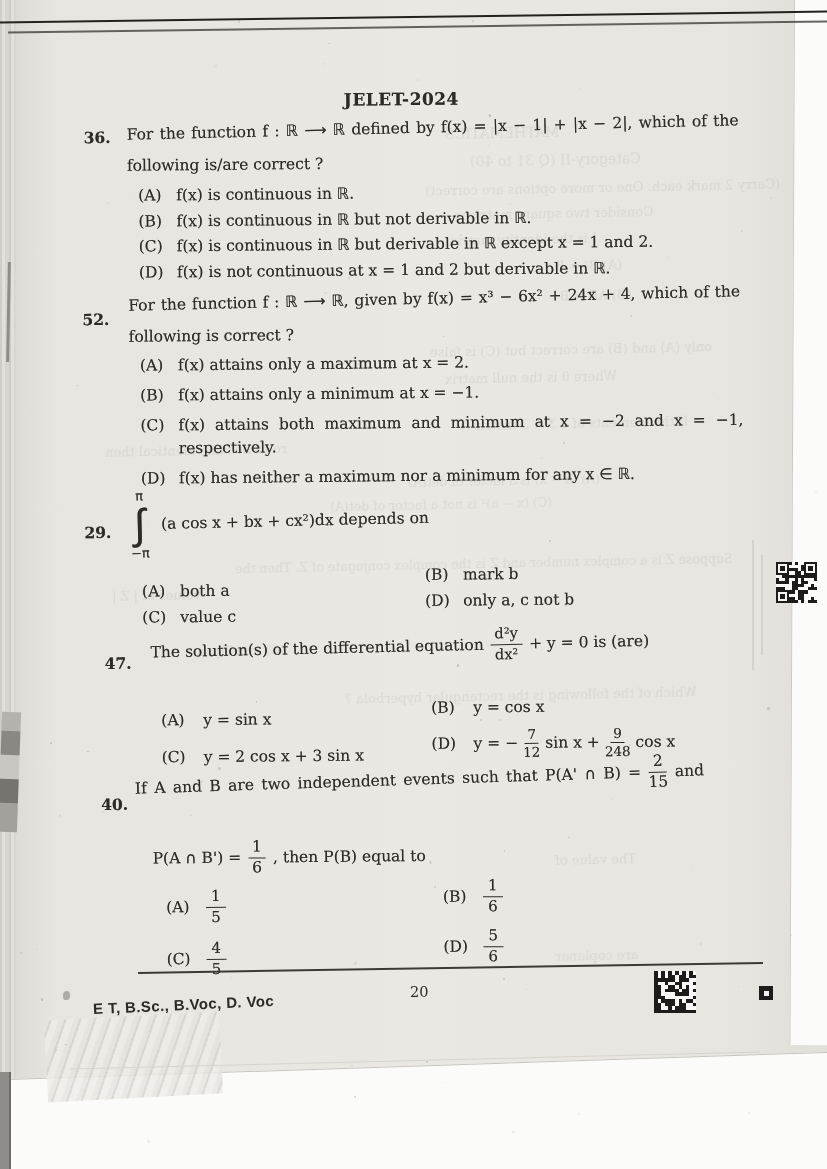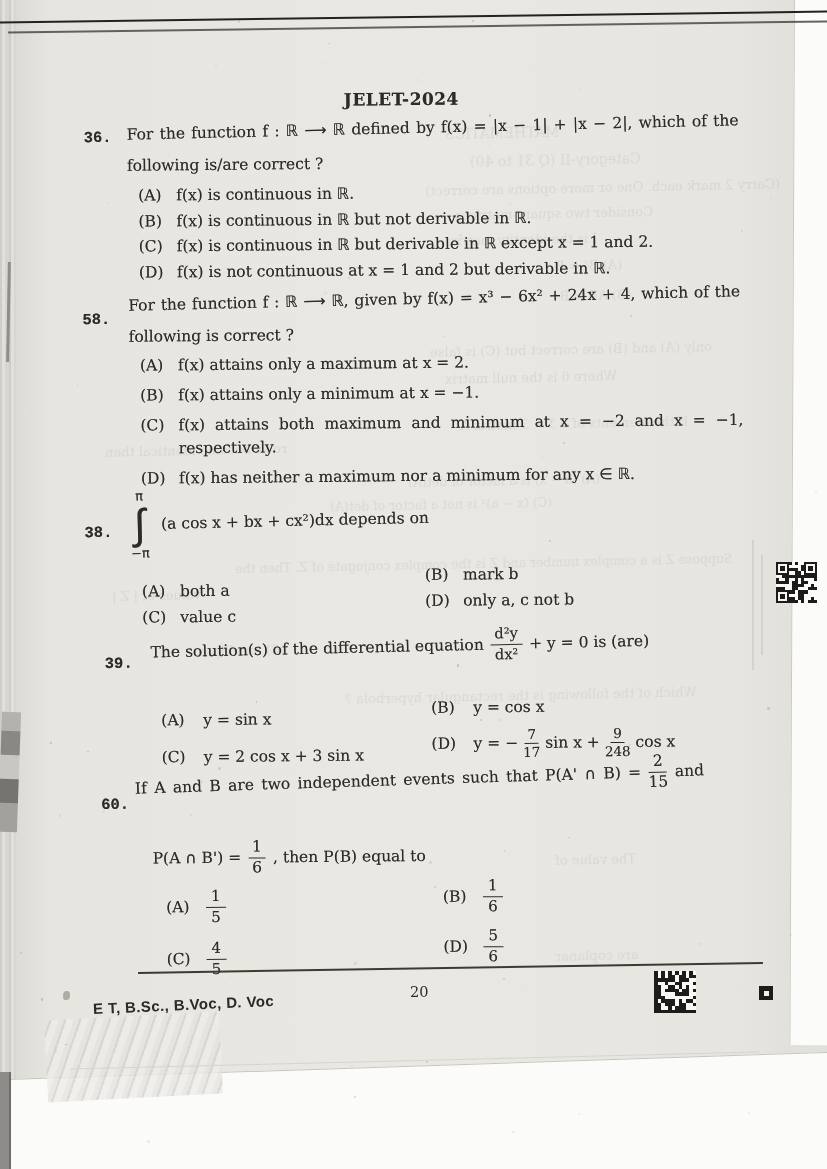--- a/index.html
+++ b/index.html
@@ -32,21 +32,21 @@
 
   
   .content{position:absolute;inset:0;transform:rotate(-0.55deg);z-index:2;font-size:15.5px;line-height:22px;
            text-shadow:0 0 .4px rgba(43,38,32,.55);}
   .rot-a{transform:rotate(-0.8deg);transform-origin:0 50%;}
   .rot-b{transform:rotate(-1.3deg);transform-origin:0 50%;}
   .jl{width:612px;text-align:justify;text-align-last:justify;}
   .cj{width:565px;text-align:justify;text-align-last:justify;}
   .u{font-family:"DejaVu Sans",sans-serif;}
   .hdr{position:absolute;left:0;top:88px;width:812px;text-align:center;font-weight:bold;font-size:17px;letter-spacing:.5px;}
-  .qnum{position:absolute;font-weight:bold;font-family:Liberation Mono, monospace;}
+  .qnum{position:absolute;font-weight:bold;}
   .opt{display:flex;margin-bottom:3.5px;}
   .olabel{flex:none;width:38px;}
   .frac{display:inline-flex;flex-direction:column;align-items:center;margin:0 7px;line-height:19px;}
   .frac .num{border-bottom:1.4px solid #2e2a25;padding:0 4px 1px;}
   .sfrac{display:inline-flex;flex-direction:column;align-items:center;margin:0 5px;font-size:13.5px;line-height:16px;}
   .sfrac .num{border-bottom:1.2px solid #2e2a25;padding:0 3px 1px;}
   .bfrac{display:inline-flex;flex-direction:column;align-items:center;margin:0 6px;font-size:15px;line-height:19px;}
   .bfrac .num{border-bottom:1.4px solid #2e2a25;padding:0 5px 1px;}
 
   .q36body{position:absolute;left:131px;top:121px;width:618px;}
@@ -240,21 +240,21 @@
             <span class="olabel t">(C)</span>
             <span class="t">f(x) is continuous in <span class="u">ℝ</span> but derivable in <span class="u">ℝ</span> except x = 1 and 2.</span>
           </div>
           <div class="opt">
             <span class="olabel t">(D)</span>
             <span class="t">f(x) is not continuous at x = 1 and 2 but derivable in <span class="u">ℝ</span>.</span>
           </div>
         </div>
       </div>
 
-      <span class="qnum t" style="left:85px;top:306px;">58.</span>
+      <span class="qnum t" style="left:85px;top:306px;">52.</span>
       <div class="q37body">
         <div class="t jl rot-a">For the function f : <span class="u">ℝ</span> <span class="u">⟶</span> <span class="u">ℝ</span>, given by f(x) = x³ − 6x² + 24x + 4, which of the</div>
         <div class="t l2">following is correct ?</div>
         <div style="padding-left:11px;">
           <div class="opt">
             <span class="olabel t">(A)</span>
             <span class="t">f(x) attains only a maximum at x = 2.</span>
           </div>
           <div class="opt">
             <span class="olabel t">(B)</span>
@@ -267,21 +267,21 @@
               <span class="t" style="display:block;">respectively.</span>
             </span>
           </div>
           <div class="opt">
             <span class="olabel t">(D)</span>
             <span class="t">f(x) has neither a maximum nor a minimum for any x <span class="u">∈</span> <span class="u">ℝ</span>.</span>
           </div>
         </div>
       </div>
 
-      <span class="qnum t" style="left:85px;top:519px;">38.</span>
+      <span class="qnum t" style="left:85px;top:519px;">29.</span>
       <div class="q38row rot-a">
         <span class="integral">
           <span class="ilim t"><span class="u">π</span></span>
           <span class="isym t"><span class="u">∫</span></span>
           <span class="ilim t">−<span class="u">π</span></span>
         </span>
         <span class="ibody t">(a cos x + bx + cx²)dx depends on</span>
       </div>
       <div class="optcols" style="left:142px;top:566px;width:480px;height:70px;">
         <div class="col" style="left:0;top:12px;">
@@ -299,21 +299,21 @@
             <span class="olabel t">(B)</span>
             <span class="t">mark b</span>
           </div>
           <div class="opt">
             <span class="olabel t">(D)</span>
             <span class="t">only a, c not b</span>
           </div>
         </div>
       </div>
 
-      <span class="qnum t" style="left:104px;top:650px;">39.</span>
+      <span class="qnum t" style="left:104px;top:650px;">47.</span>
       <div class="q39line rot-a">
         <span class="t">The solution(s) of the differential equation</span>
         <span class="frac">
           <span class="num t">d²y</span>
           <span class="den t">dx²</span>
         </span>
         <span class="t">+ y = 0 is (are)</span>
       </div>
       <div class="optcols" style="left:160px;top:697px;width:520px;height:90px;">
         <div class="col" style="left:0;top:10px;">
@@ -329,33 +329,33 @@
         <div class="col" style="left:270px;top:0;">
           <div class="opt" style="margin-bottom:8px;">
             <span class="olabel t" style="width:42px;">(B)</span>
             <span class="t">y = cos x</span>
           </div>
           <div class="mrow">
             <span class="olabel t" style="width:42px;">(D)</span>
             <span class="t">y = −</span>
             <span class="sfrac">
               <span class="num t">7</span>
-              <span class="den t">17</span>
+              <span class="den t">12</span>
             </span>
             <span class="t">sin x +</span>
             <span class="sfrac">
               <span class="num t">9</span>
               <span class="den t">248</span>
             </span>
             <span class="t">cos x</span>
           </div>
         </div>
       </div>
 
-      <span class="qnum t" style="left:99px;top:791px;">60.</span>
+      <span class="qnum t" style="left:99px;top:791px;">40.</span>
       <div class="q40l1 rot-b">
         <span class="t">If A and B are two independent events such that P(A' <span class="u">∩</span> B) =</span>
         <span class="frac">
           <span class="num t">2</span>
           <span class="den t">15</span>
         </span>
         <span class="t">and</span>
       </div>
       <div class="q40l2">
         <span class="t">P(A <span class="u">∩</span> B') =</span>

